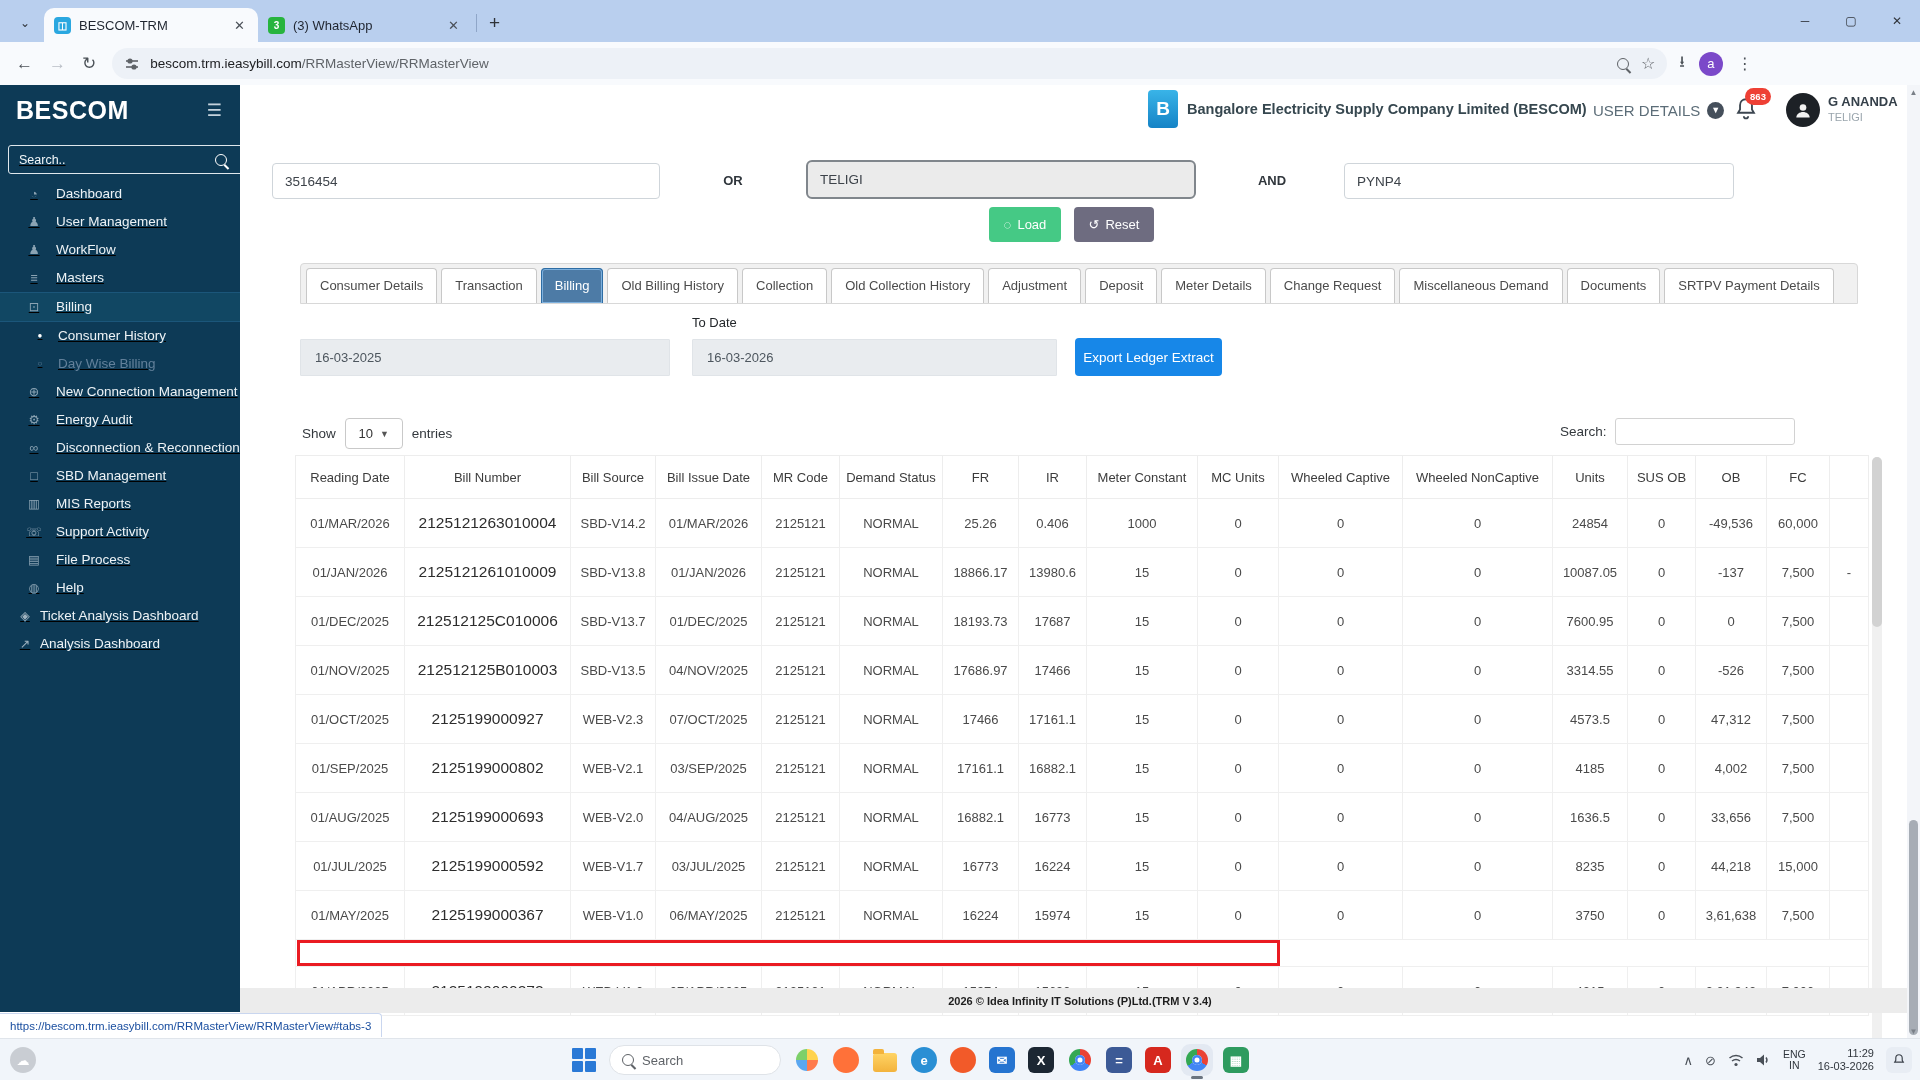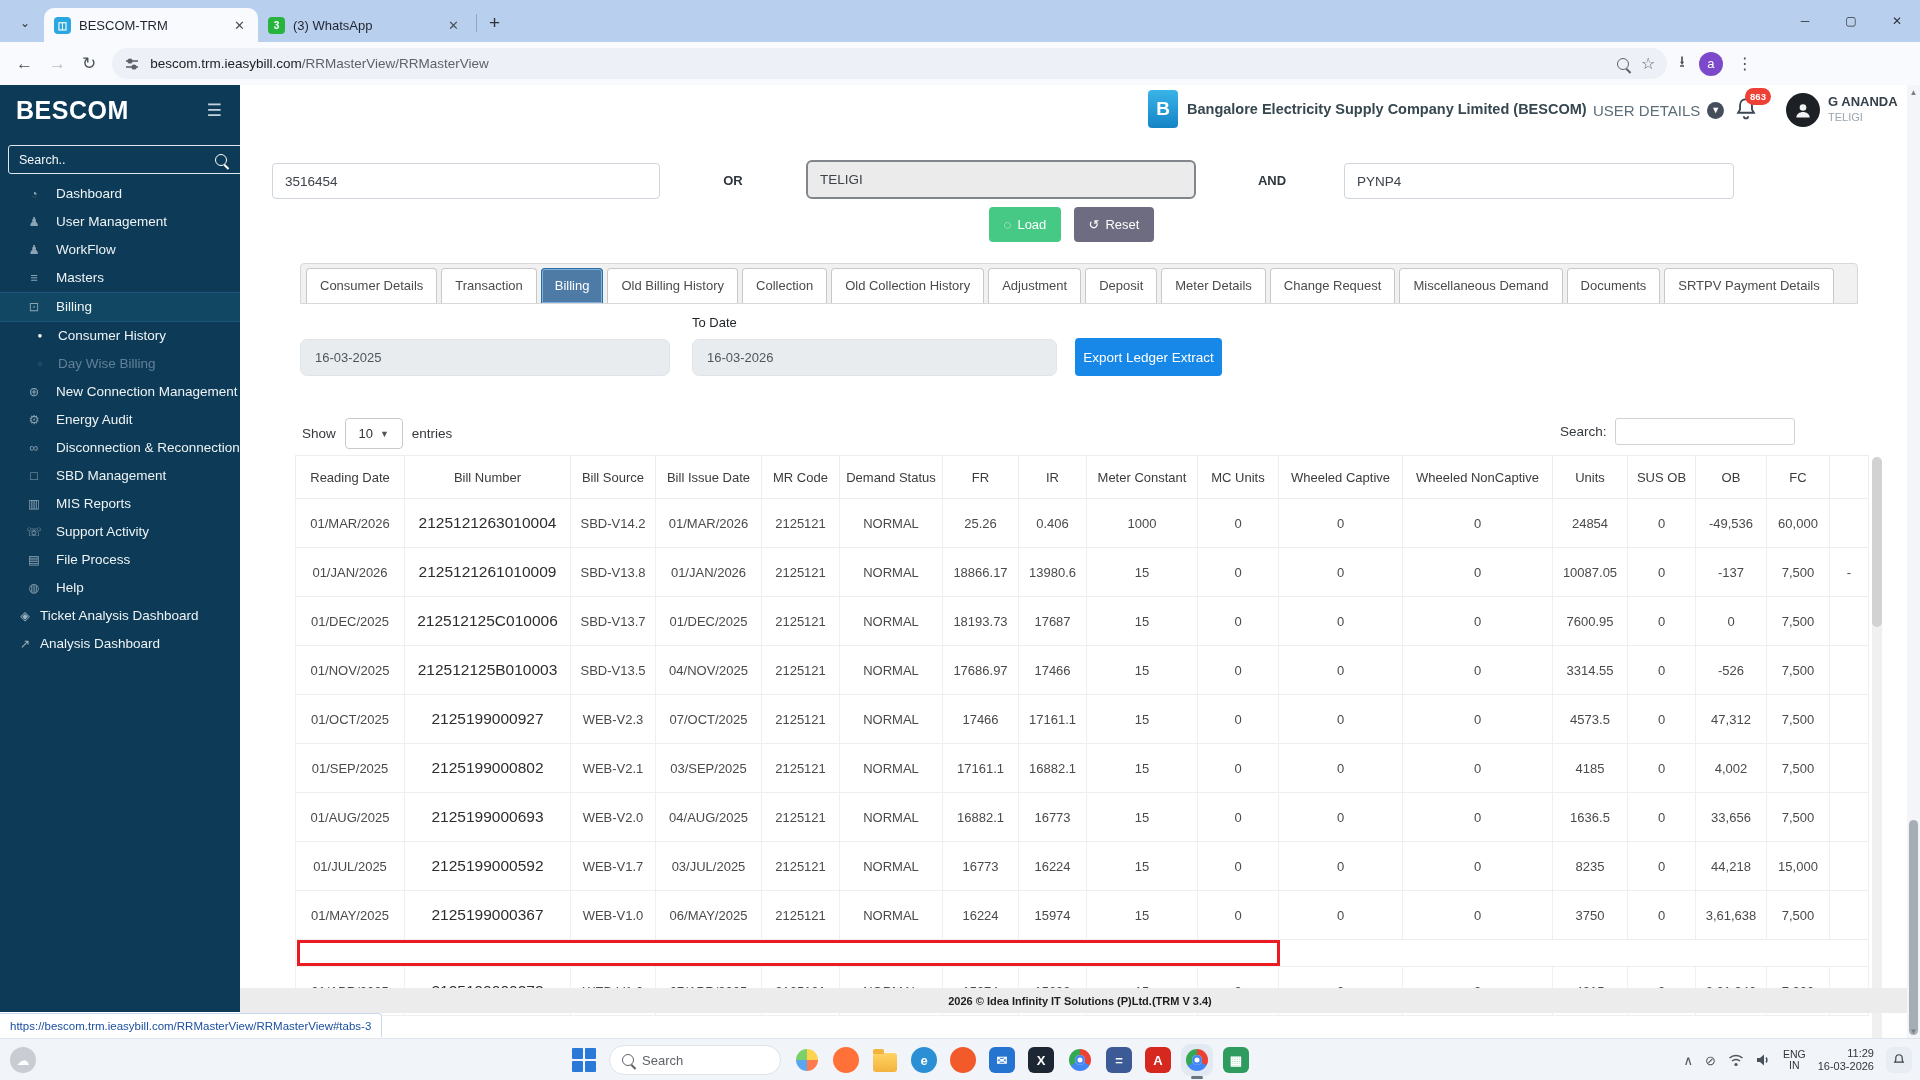--- a/index.html
+++ b/index.html
@@ -39,21 +39,21 @@
   .company-logo{width:30px;height:38px;border-radius:4px;background:linear-gradient(180deg,#39b4e8,#1583c6);color:#fff;font-weight:bold;font-size:19px;display:flex;align-items:center;justify-content:center;}
   .company-name{font-size:14.5px;font-weight:bold;color:#36474f;}
   .user-details{position:absolute;left:1593px;top:0;height:50px;display:flex;align-items:center;gap:7px;color:#5c6d78;font-size:15px;}
   .chev-circle{width:17px;height:17px;border-radius:50%;background:#454f5b;color:#fff;font-size:9px;display:flex;align-items:center;justify-content:center;}
   .bell-wrap{position:absolute;left:1733px;top:11px;width:30px;height:30px;color:#3c4650;}
   .badge{position:absolute;left:12px;top:-8px;min-width:22px;height:17px;border-radius:9px;background:#ee4035;color:#fff;font-size:9.5px;font-weight:bold;display:flex;align-items:center;justify-content:center;padding:0 2px;}
   .avatar{position:absolute;left:1786px;top:8px;width:34px;height:34px;border-radius:50%;background:#1d2126;display:flex;align-items:center;justify-content:center;}
   .uname{position:absolute;left:1828px;top:9px;font-size:13px;font-weight:bold;color:#35404a;}
   .uloc{position:absolute;left:1828px;top:26px;font-size:11px;color:#9aa5ad;}
   
-  .sidebar{position:absolute;left:0;top:135px;width:275px;height:877px;background:#0d3a56;box-sizing:border-box;}
+  .sidebar{position:absolute;left:0;top:135px;width:275px;height:877px;background:#0d3a56;box-sizing:border-box;text-decoration:underline;}
   .side-search{margin:10px 8px 6px 8px;height:27px;border:1px solid #dfe7ec;border-radius:3px;display:flex;align-items:center;padding:0 8px;color:#fff;}
   .side-search input{background:transparent;border:none;outline:none;color:#fff;font-size:12.5px;width:190px;font-family:inherit;}
   .side-search input::placeholder{color:#f2f6f8;}
   .snav{list-style:none;margin:2px 0 0 0;padding:0;font-size:13.5px;color:#eef3f6;}
   .snav li{position:relative;display:flex;align-items:flex-start;padding:6px 26px 6px 25px;line-height:16px;}
   .snav .ic{width:18px;margin-right:13px;color:#8ba3b3;font-size:12.5px;text-align:center;flex:none;}
   .snav .chev{position:absolute;right:15px;top:7px;color:#8ba3b3;font-size:10px;}
   .snav li.active-parent{background:#114763;border-top:1px solid #1b567a;border-bottom:1px solid #1b567a;}
   .snav li.sub{padding-left:34px;}
   .snav li.sub .ic{font-size:8px;width:12px;margin-right:12px;color:#fff;}
@@ -72,21 +72,21 @@
   .lbl-and{left:997px;}
   .btn{position:absolute;border:none;border-radius:4px;color:#fff;font-size:13px;display:flex;align-items:center;justify-content:center;gap:6px;font-family:inherit;}
   .btn-load{left:749px;top:72px;width:72px;height:35px;background:#45c985;}
   .btn-reset{left:834px;top:72px;width:80px;height:35px;background:#6e6c80;}
   .tabstrip{position:absolute;left:60px;top:128px;width:1558px;height:41px;background:#f1f1f1;border:1px solid #d8d8d8;border-radius:4px 4px 0 0;box-sizing:border-box;display:flex;align-items:flex-end;padding:0 0 0 5px;gap:4px;}
   .ui-tab{background:#fff;border:1px solid #c8c8c8;border-bottom:none;border-radius:4px 4px 0 0;padding:9px 13px 10px 13px;font-size:13px;color:#4b4b4b;white-space:nowrap;}
   .ui-tab.active{background:#4d7ba6;border-color:#2e6da4;color:#fff;box-shadow:0 0 0 1px #7db0dd inset;}
   .sec-lbl{position:absolute;font-size:13px;color:#22262a;}
   .lbl-from{left:62px;top:180px;margin-top:40px;}
   .lbl-to{left:452px;top:180px;}
-  .date-input{position:absolute;top:204px;height:37px;background:#e9ecef;border:1px solid #e0e4e8;border-radius:7px;box-sizing:border-box;font-size:13px;color:#4d565e;display:flex;align-items:center;padding-left:14px;}
+  .date-input{position:absolute;top:204px;height:37px;background:#e9ecef;border:1px solid #e0e4e8;border-radius:1px;box-sizing:border-box;font-size:13px;color:#4d565e;display:flex;align-items:center;padding-left:14px;}
   .date-from{left:60px;width:370px;}
   .date-to{left:452px;width:365px;}
   .btn-export{left:835px;top:203px;width:147px;height:38px;background:#1787e8;border-radius:4px;font-size:13.5px;}
   .show-row{position:absolute;left:62px;top:283px;display:flex;align-items:center;gap:9px;font-size:13.5px;color:#33383d;}
   .pagesize{width:56px;height:29px;border:1px solid #c9c9c9;border-radius:4px;display:flex;align-items:center;justify-content:center;gap:7px;font-size:13px;color:#333;background:#fff;}
   .pagesize .pchev{font-size:9px;color:#555;}
   .search-row{position:absolute;left:1320px;top:283px;display:flex;align-items:center;gap:8px;font-size:13.5px;color:#33383d;}
   .tbl-search{width:180px;height:27px;border:1px solid #d2d2d2;border-radius:3px;font-family:inherit;font-size:13px;padding:0 8px;box-sizing:border-box;}
   
   table.grid{position:absolute;left:55px;top:320px;width:1573px;border-collapse:collapse;table-layout:fixed;padding-left:12px;}

